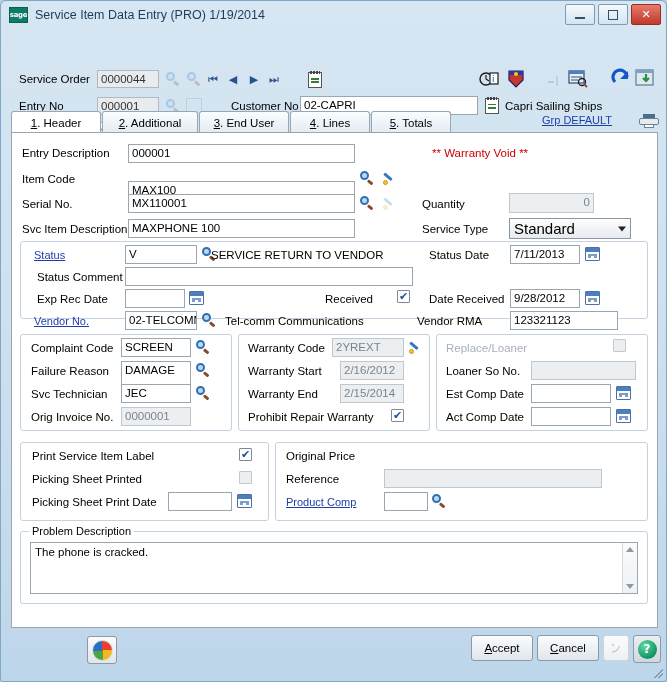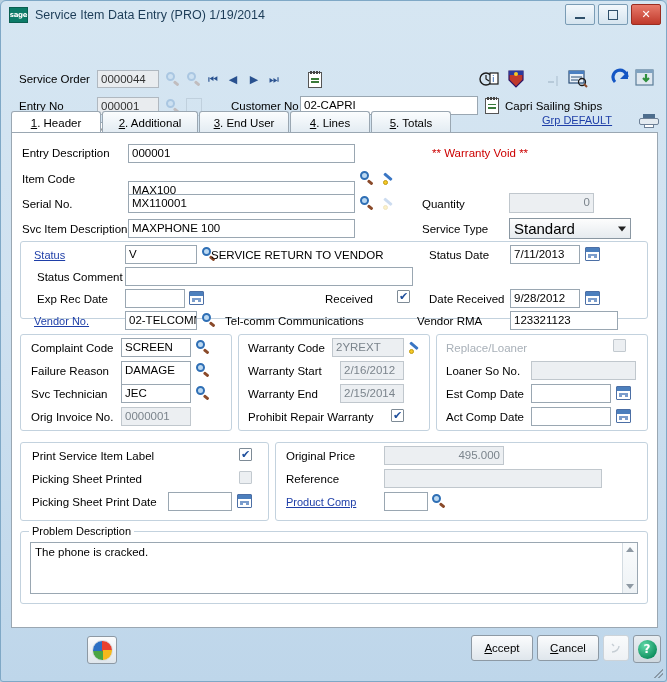--- a/index.html
+++ b/index.html
@@ -526,21 +526,20 @@
 
       <div class="rowlabel" style="position:absolute;left:20px;top:340px;">Picking Sheet Printed</div>
       <div class="cb dis" style="position:absolute;left:227px;top:338px;"></div>
 
       <div class="rowlabel" style="position:absolute;left:20px;top:363px;">Picking Sheet Print Date</div>
       <div class="fld" style="position:absolute;left:156px;top:359px;width:64px;height:19px;"></div>
       <span class="cal" style="position:absolute;left:225px;top:361px;"></span>
 
       <div class="grp" style="left:263px;top:309px;width:373px;height:79px;"></div>
       <div class="rowlabel" style="position:absolute;left:274px;top:317px;">Original Price</div>
-      <div class="fld dis num" style="position:absolute;left:372px;top:313px;width:120px;height:19px;">495.000</div>
 
       <div class="rowlabel" style="position:absolute;left:274px;top:340px;">Reference</div>
       <div class="fld dis" style="position:absolute;left:372px;top:336px;width:218px;height:19px;"></div>
 
       <span class="link" style="position:absolute;left:274px;top:363px;">Product Comp</span>
       <div class="fld" style="position:absolute;left:372px;top:359px;width:44px;height:19px;"></div>
       <span class="mag" style="position:absolute;left:420px;top:361px;">
           <span class="ring"></span>
           <span class="stick"></span>
         </span>

